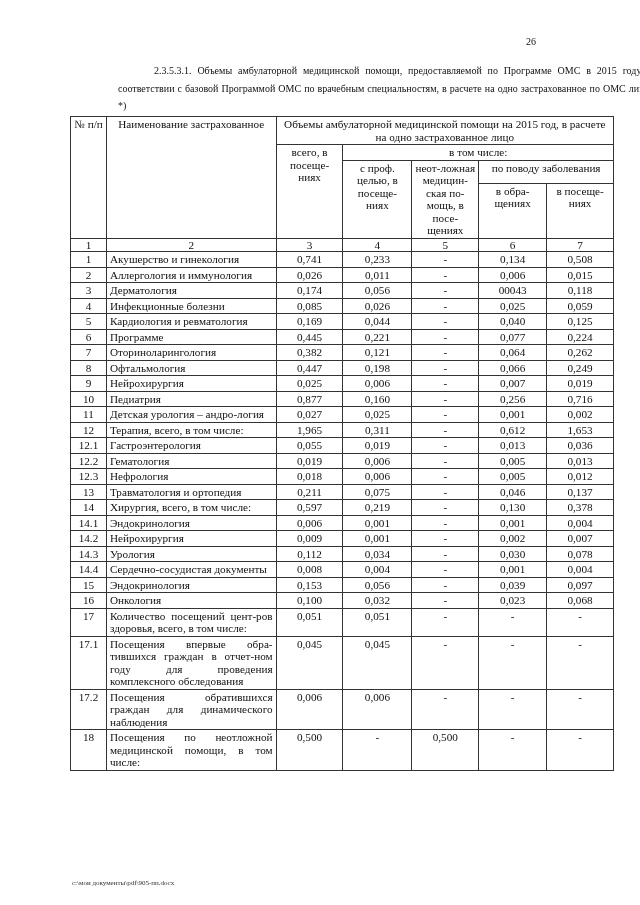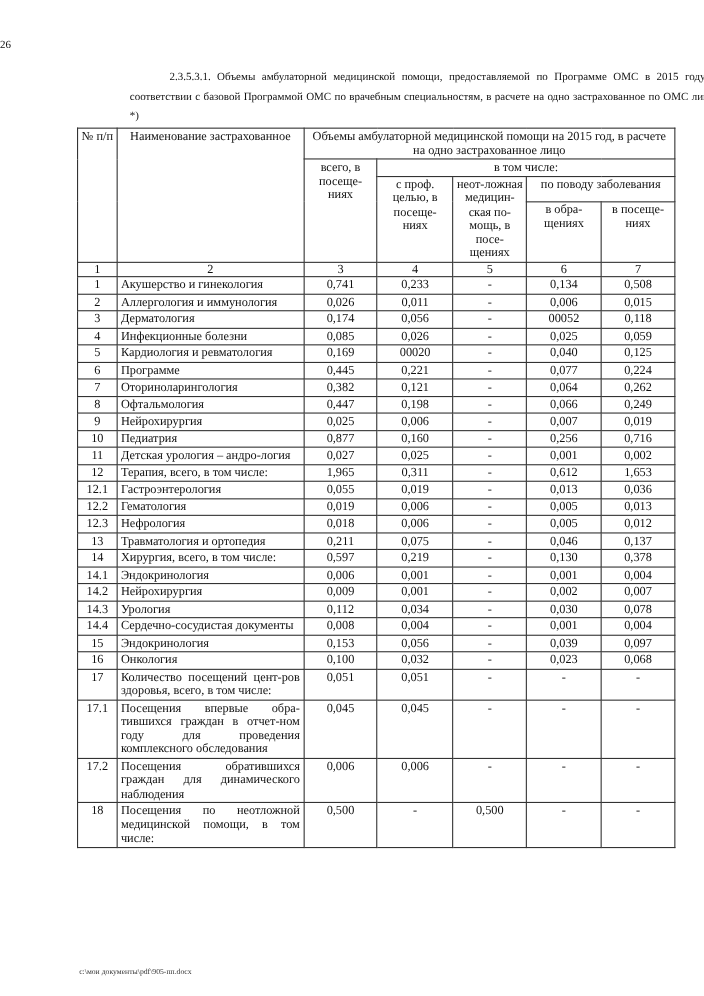--- a/index.html
+++ b/index.html
@@ -1,17 +1,17 @@
 <!DOCTYPE html>
 <html><head>
 <meta charset="utf-8">
 <style>
   html, body { margin: 0; padding: 0; background: #ffffff; }
   body { width: 640px; height: 905px; position: relative; font-family: "Liberation Serif", "DejaVu Serif", serif; color: #111; overflow: hidden; }
-  .page-num { position: absolute; top: 36px; left: 0; width: 536px; text-align: left; font-size: 10px; }
+  .page-num { position: absolute; top: 36px; left: 0; width: 536px; text-align: right; font-size: 10px; }
   .heading { position: absolute; top: 62px; left: 78px; width: 534px; font-size: 10px; line-height: 17.5px; text-align: justify; margin-left: 40px; }
   .heading .indent { display: inline-block; width: 36px; }
   table.main { position: absolute; top: 116px; left: 70px; width: 544px; border-collapse: collapse; font-size: 11.2px; line-height: 12.5px; }
   table.main td, table.main th { border: 1px solid #333; padding: 1px 3px; vertical-align: top; font-weight: normal; }
   table.main th { text-align: center; }
   td.num { text-align: center; }
   td.val { text-align: center; }
   td.name { text-align: justify; }
   tr.colnums td { text-align: center; padding: 0 3px; }
   .footer { position: absolute; top: 858px; left: 72px; font-size: 7px; color: #333; margin-top: 21px; }
@@ -80,37 +80,37 @@
         <td class="val">-</td>
         <td class="val">0,006</td>
         <td class="val">0,015</td>
       </tr>
       <tr>
         <td class="num">3</td>
         <td class="name">Дерматология</td>
         <td class="val">0,174</td>
         <td class="val">0,056</td>
         <td class="val">-</td>
-        <td class="val">00052</td>
+        <td class="val">00043</td>
         <td class="val">0,118</td>
       </tr>
       <tr>
         <td class="num">4</td>
         <td class="name">Инфекционные болезни</td>
         <td class="val">0,085</td>
         <td class="val">0,026</td>
         <td class="val">-</td>
         <td class="val">0,025</td>
         <td class="val">0,059</td>
       </tr>
       <tr>
         <td class="num">5</td>
         <td class="name">Кардиология и ревматология</td>
         <td class="val">0,169</td>
-        <td class="val">00020</td>
+        <td class="val">0,044</td>
         <td class="val">-</td>
         <td class="val">0,040</td>
         <td class="val">0,125</td>
       </tr>
       <tr>
         <td class="num">6</td>
         <td class="name">Программе</td>
         <td class="val">0,445</td>
         <td class="val">0,221</td>
         <td class="val">-</td>

